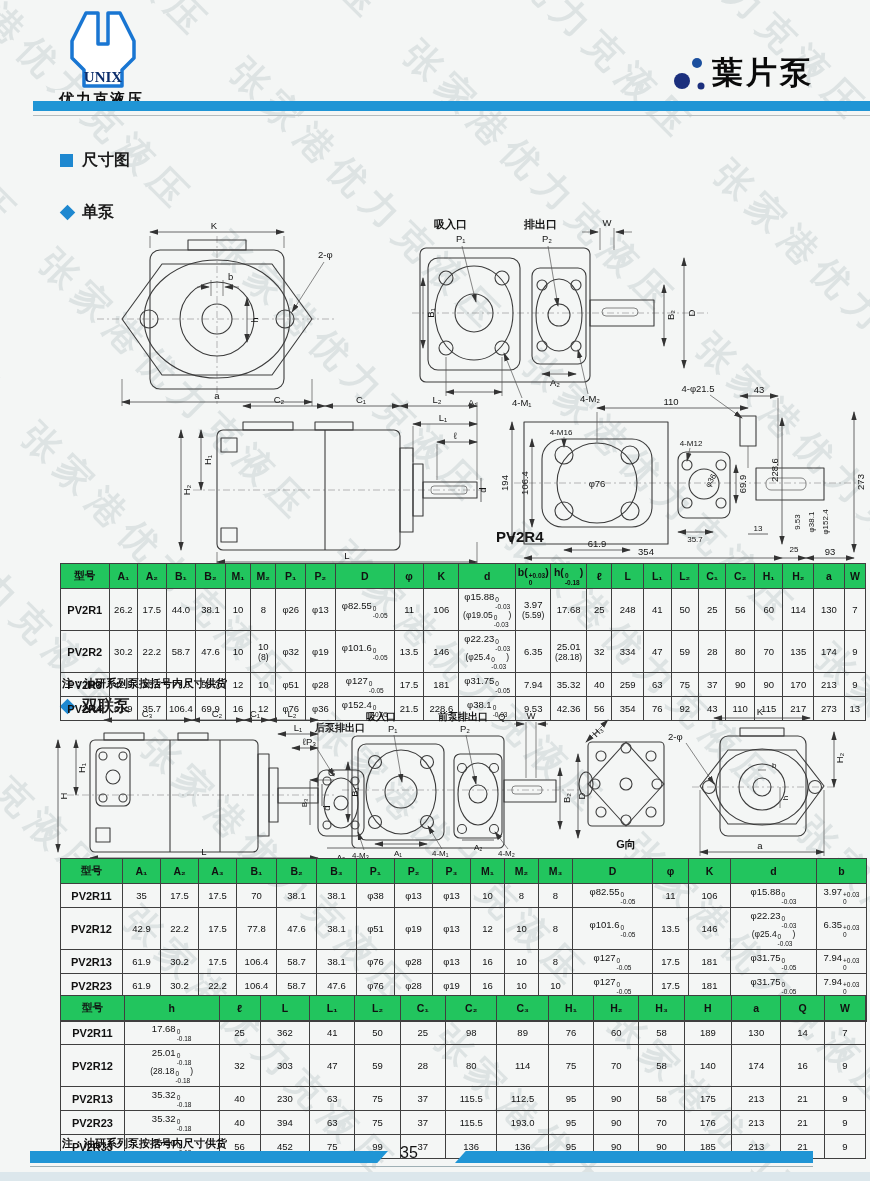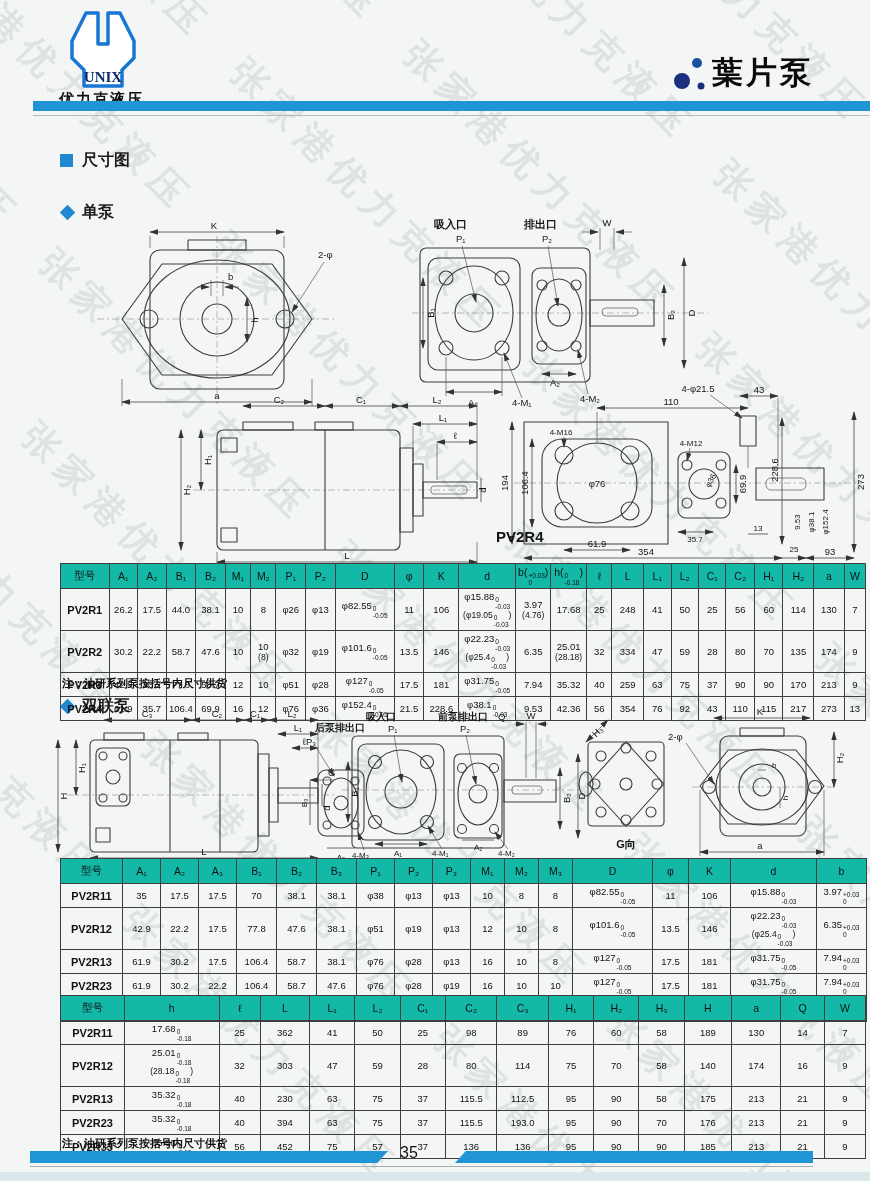--- a/index.html
+++ b/index.html
@@ -45,21 +45,21 @@
   .pos-side{left:175px;top:392px;}   .pos-pv2r4{left:466px;top:382px;}
   .pos-dside{left:52px;top:710px;}   .pos-drear{left:298px;top:720px;}
   .pos-dmid{left:342px;top:710px;}   .pos-dgview{left:578px;top:716px;}
   .pos-dfront{left:662px;top:706px;}
   
   .tblwrap{position:absolute;left:60px;}
   .tbl1{top:563px;} .tbl2{top:858px;} .tbl3{top:995px;}
   table{border-collapse:collapse;table-layout:fixed;width:806px;}
   th,td{border:1px solid #3f3f3f;text-align:center;vertical-align:middle;
         padding:2px 0;font:9.5px "Liberation Sans",sans-serif;color:#111;overflow:hidden;}
-  thead th{background:#14b8a6;font-weight:normal;font-size:10.5px;height:20px;}
+  thead th{background:#22c55e;font-weight:bold;font-size:10.5px;height:20px;}
   tbody tr{height:22px;}
   td.model{font:bold 11px "Liberation Sans",sans-serif;}
   .tol{display:inline-flex;flex-direction:column;justify-content:center;font-size:6.5px;
        line-height:7px;vertical-align:-2px;margin-left:1px;text-align:left;}
   .l2{display:block;font-size:8.5px;line-height:10px;}
   .note{position:absolute;left:62px;font:bold 11px "Liberation Sans",sans-serif;color:#101010;}
   .note1{top:676px;} .note2{top:1136px;}
   
   .fbar{position:absolute;top:1151px;height:12px;background:#2095d5;}
   .fbar-l{left:30px;width:358px;clip-path:polygon(0 0,100% 0,97% 100%,0 100%);}
@@ -392,21 +392,21 @@
                 </span></td>
               <td>11</td>
               <td>106</td>
               <td>φ15.88<span class="tol">
                   <span>0</span>
                   <span>-0.03</span>
                 </span><span class="l2">(φ19.05<span class="tol">
                     <span>0</span>
                     <span>-0.03</span>
                   </span>)</span></td>
-              <td>3.97<span class="l2">(4.76)</span></td>
+              <td>3.97<span class="l2">(5.59)</span></td>
               <td>17.68</td>
               <td>25</td>
               <td>248</td>
               <td>41</td>
               <td>50</td>
               <td>25</td>
               <td>56</td>
               <td>60</td>
               <td>114</td>
               <td>130</td>
@@ -1007,21 +1007,21 @@
             </tr>
             <tr>
               <td class="model">PV2R33</td>
               <td>35.30<span class="tol">
                   <span>0</span>
                   <span>-0.18</span>
                 </span></td>
               <td>56</td>
               <td>452</td>
               <td>75</td>
-              <td>57</td>
+              <td>99</td>
               <td>37</td>
               <td>136</td>
               <td>136</td>
               <td>95</td>
               <td>90</td>
               <td>90</td>
               <td>185</td>
               <td>213</td>
               <td>21</td>
               <td>9</td>

